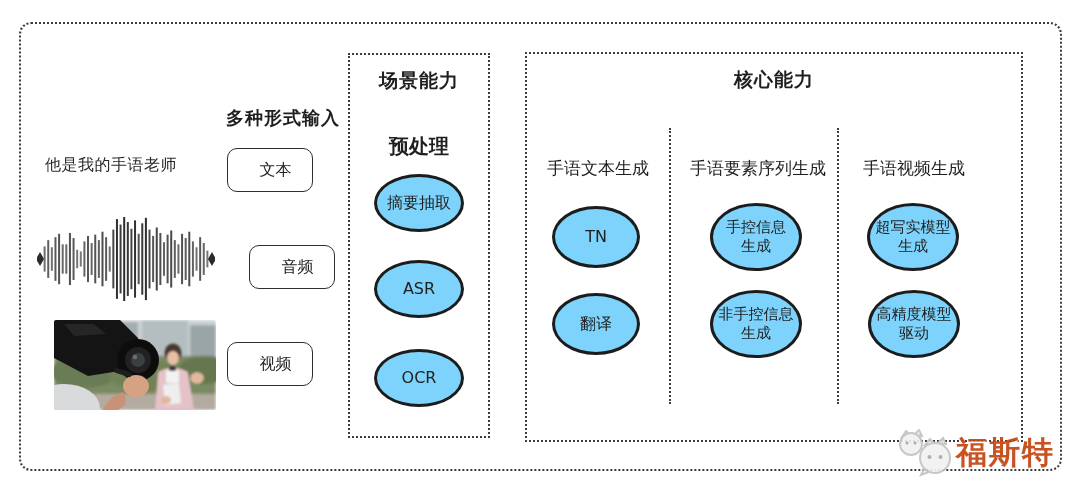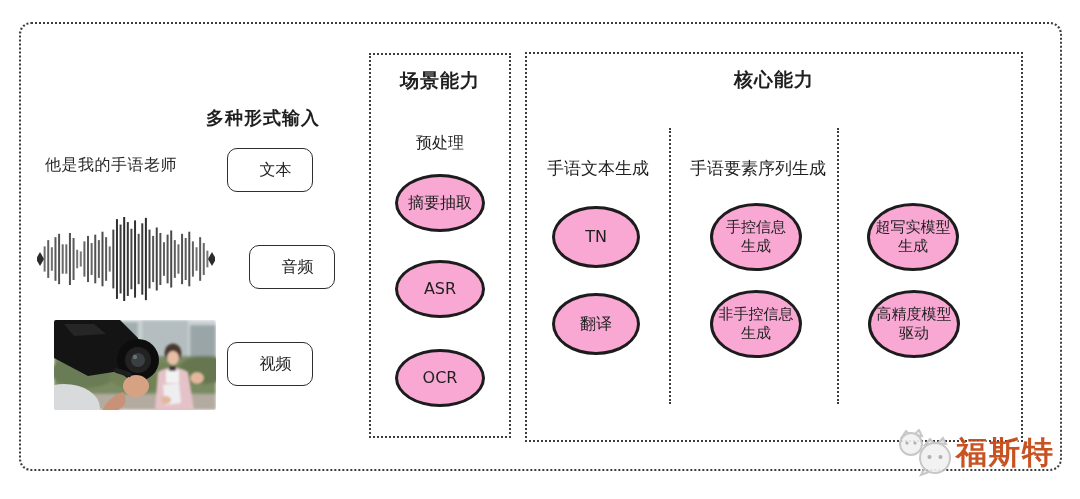--- a/index.html
+++ b/index.html
@@ -8,64 +8,64 @@
   .canvas {
     position:relative; width:1080px; height:499px; background:#ffffff; overflow:hidden;
   }
   .outer-border {
     position:absolute; left:19px; top:22px; width:1043px; height:449px;
     border:2px dotted #3d3d3d; border-radius:12px;
   }
   
   .input-label {
     position:absolute; left:206px; top:106px; width:134px;
-    font-size:18px; font-weight:700; text-align:left; letter-spacing:1px;
+    font-size:18px; font-weight:700; text-align:right; letter-spacing:1px;
   }
   .sentence {
     position:absolute; left:45px; top:155px; font-size:16px; letter-spacing:0.5px;
     white-space:nowrap; color:#2a2a2a;
   }
   .io-box {
     position:absolute; left:227px; width:86px; height:44px;
     border:1.5px solid #2e2e2e; border-radius:10px;
     display:flex; align-items:center; justify-content:center;
     font-size:16px; background:#fff;padding-left:11px;
   }
   .io-box.text  { top:148px; }
   .io-box.audio { top:245px;margin-left:22px; }
   .io-box.video { top:342px; }
   .waveform { position:absolute; left:37px; top:214px; }
   .photo { position:absolute; left:54px; top:320px; width:162px; height:90px; border-radius:2px; overflow:hidden; }
   
   .dash-box { position:absolute; border:2px dotted #3d3d3d; background:transparent; }
-  .scene-box { left:369px; top:53px; width:142px; height:385px; }
+  .scene-box { left:348px; top:53px; width:142px; height:385px; }
   .core-box  { left:525px; top:52px; width:498px; height:390px; }
   .box-title {
     position:absolute; top:13px; left:0; width:100%;
     text-align:center; font-size:19px; font-weight:700; letter-spacing:1px;
   }
   .scene-sub {
     position:absolute; top:78px; left:0; width:100%;
-    text-align:center; font-size:16px;
+    text-align:center; font-size:20px;font-weight:bold;
   }
   .col-header { position:absolute; top:103px; text-align:center; font-size:17px; }
   .col-header.c1 { left:0;    width:142px; }
   .col-header.c2 { left:142px; width:178px; }
   .col-header.c3 { left:312px; width:150px; }
   .v-sep {
     position:absolute; top:74px; height:276px; width:0;
     border-left:2px dotted #3d3d3d;
   }
   .v-sep.s1 { left:142px; }
   .v-sep.s2 { left:310px; }
   
   .node {
     position:absolute; border:3px solid #1c1c1c; border-radius:50%;
     display:flex; align-items:center; justify-content:center;
-    text-align:center; background:#f9a8d4; font-size:16px;
+    text-align:center; background:#7dd3fc; font-size:16px;
     line-height:1.25; white-space:pre-line;
   }
   .node.small { width:90px; height:58px; }
   .node.med   { width:88px; height:62px; }
   .node.big   { width:92px; height:68px; font-size:15px; }
   
   .node.n-sum { left:24px; top:119px; }
   .node.n-asr { left:24px; top:205px; }
   .node.n-ocr { left:24px; top:294px; }
   
@@ -215,20 +215,21 @@
   </div>
 
   <div class="dash-box core-box">
     <div class="box-title">核心能力</div>
 
     <div class="v-sep s1"></div>
     <div class="v-sep s2"></div>
 
     <div class="col-header c2">手语要素序列生成</div>
     <div class="col-header c1">手语文本生成</div>
+    <div class="col-header c3">手语视频生成</div>
 
     <div class="node med n-tn">TN</div>
     <div class="node med n-trans">翻译</div>
     <div class="node big n-man">手控信息
 生成</div>
     <div class="node big n-nman">非手控信息
 生成</div>
     <div class="node big n-real">超写实模型
 生成</div>
     <div class="node big n-drive">高精度模型

